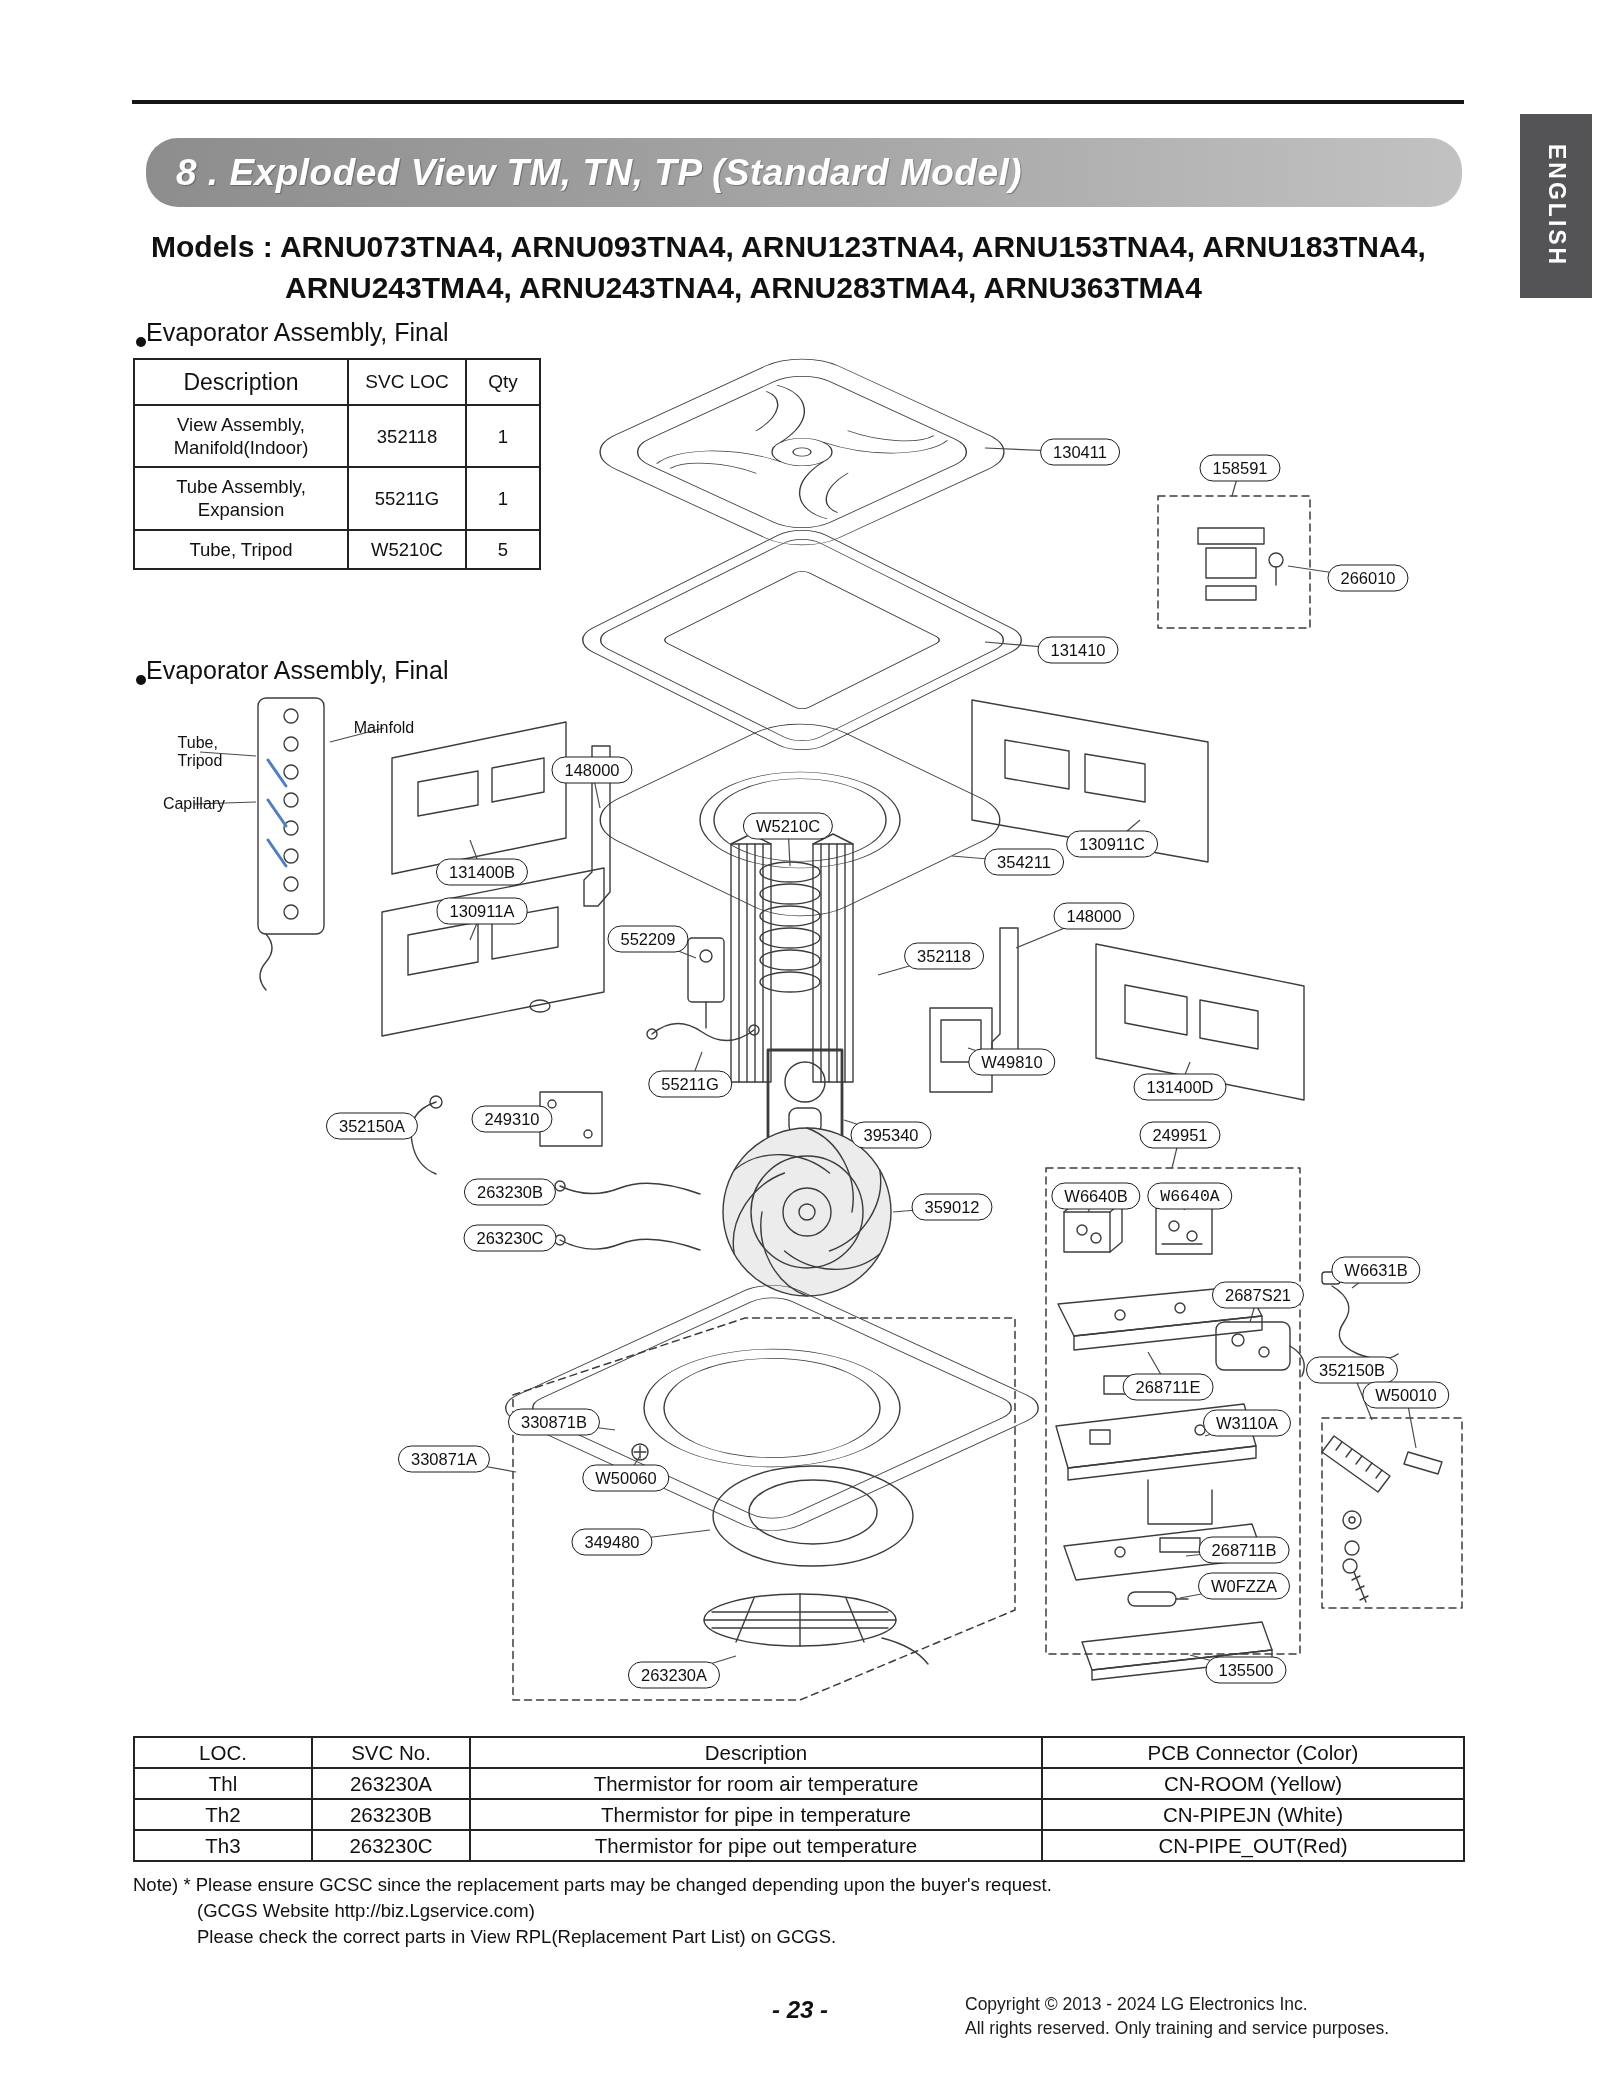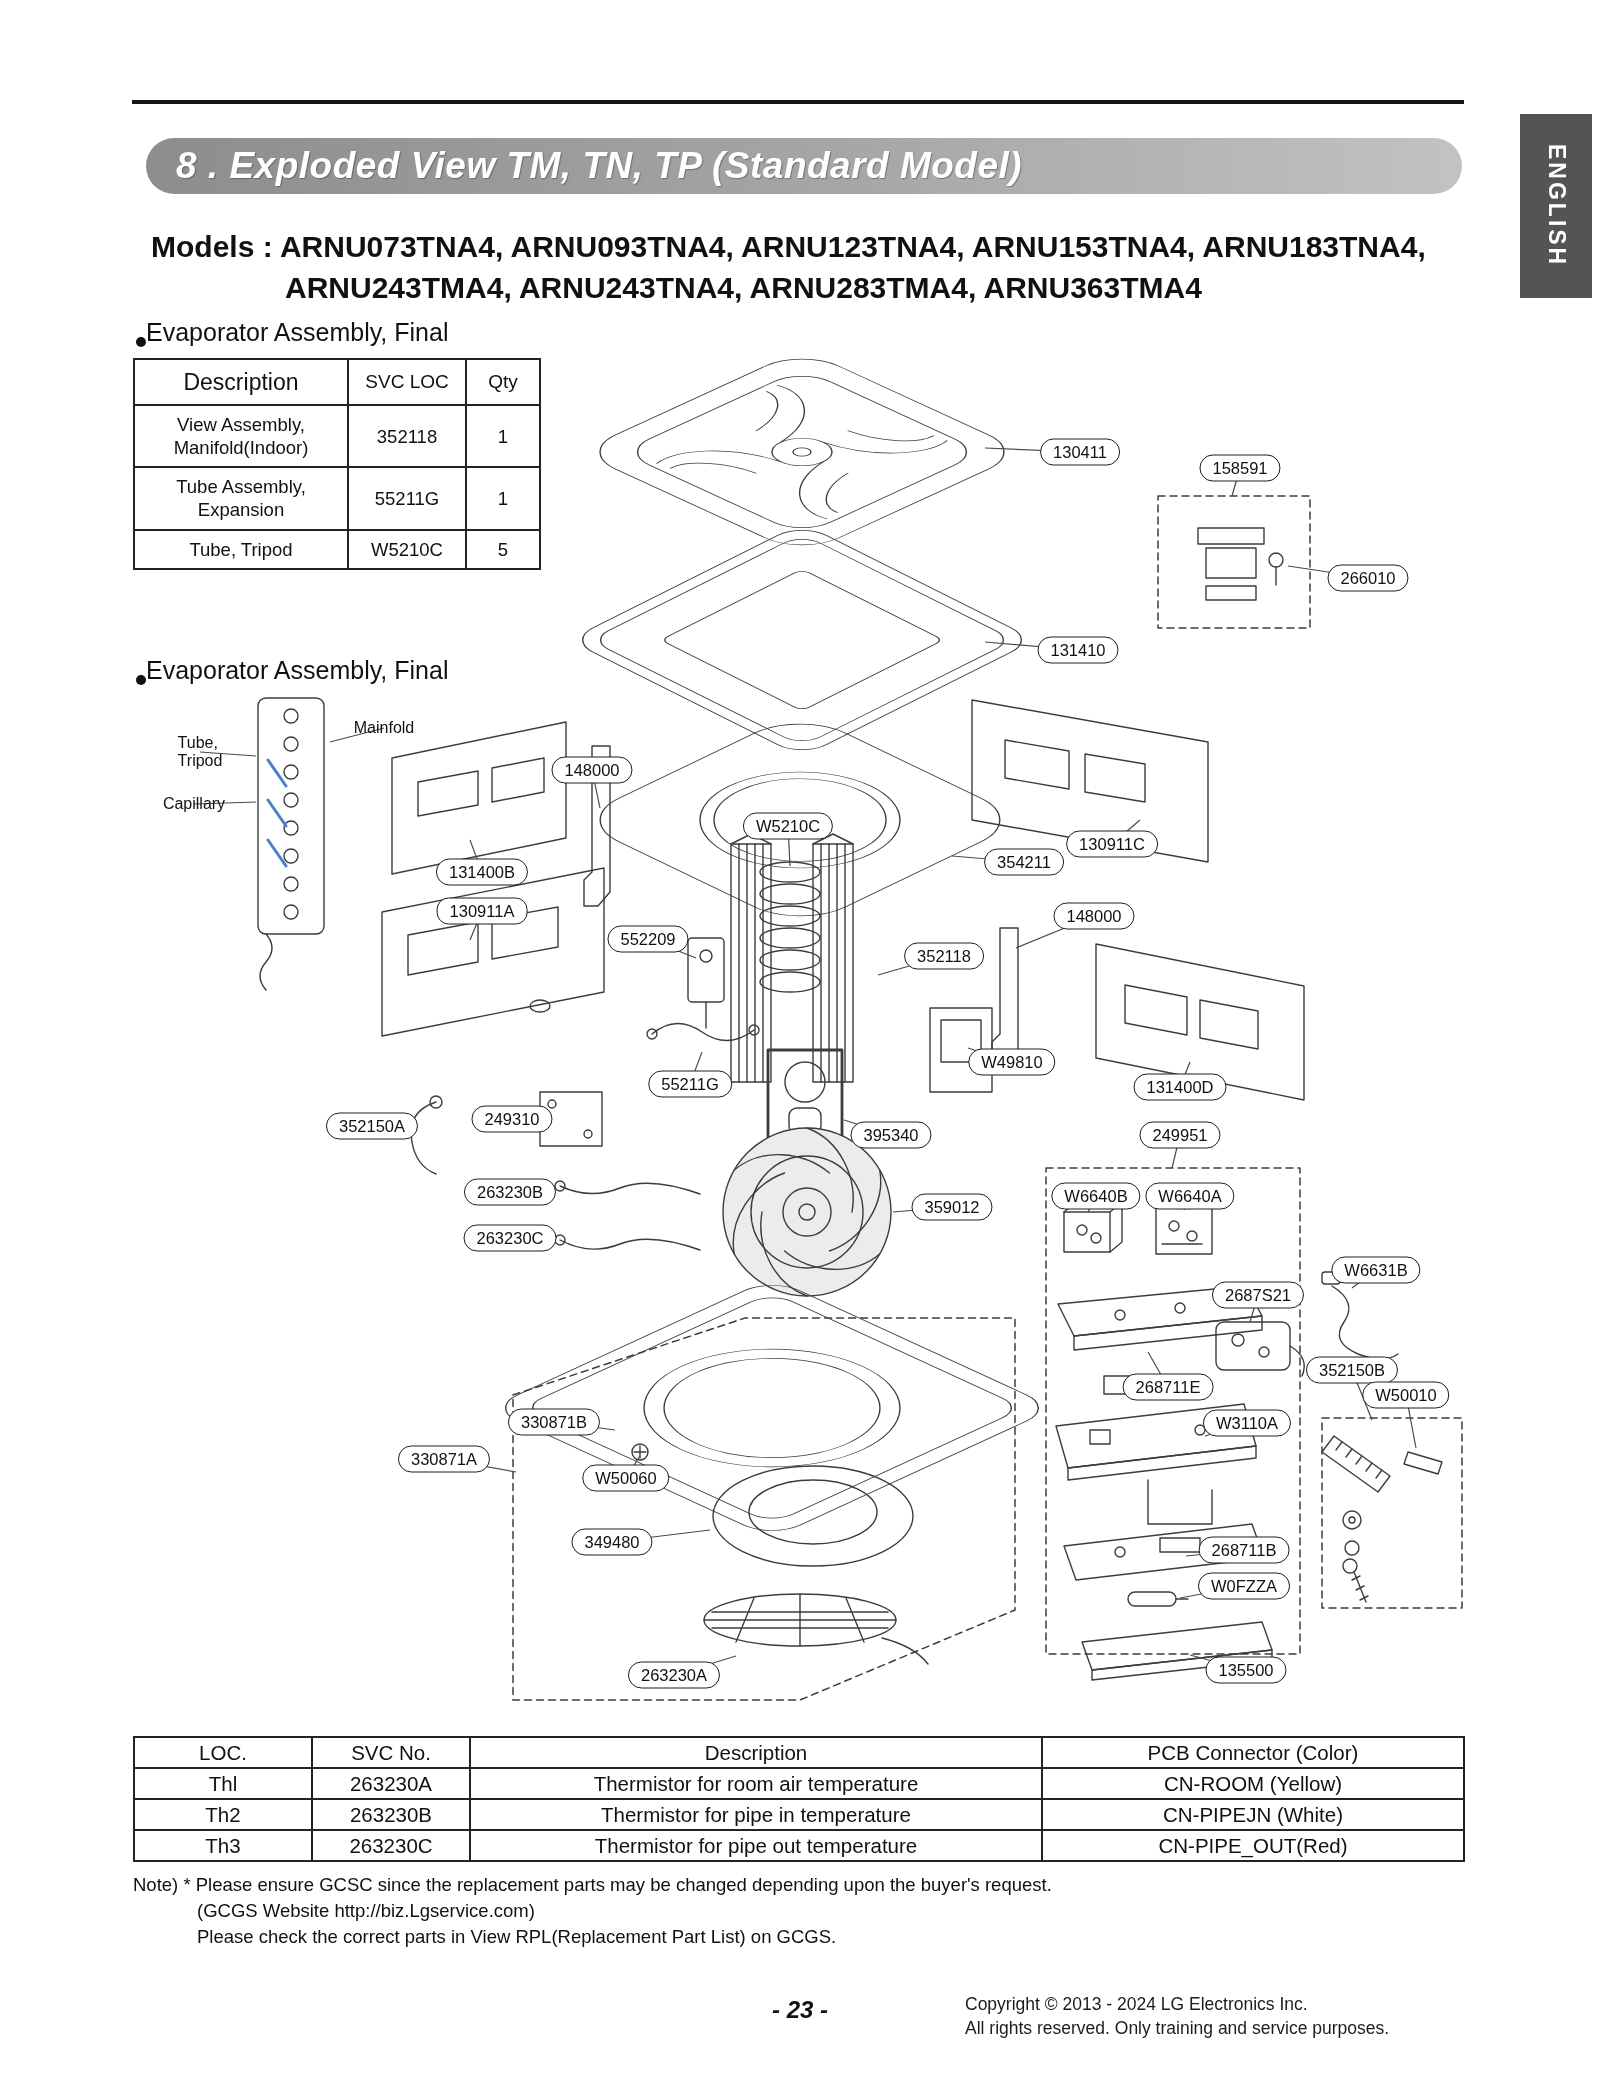--- a/index.html
+++ b/index.html
@@ -2,21 +2,21 @@
 <html><head>
 <meta charset="utf-8">
 <style>
   html,body{margin:0;padding:0;background:#e8e8e8;}
   .page{position:relative;width:1600px;height:2084px;background:#ffffff;margin:0 auto;
         font-family:"Liberation Sans",sans-serif;color:#111;overflow:hidden;}
   .abs{position:absolute;}
 
   .toprule{left:132px;top:100px;width:1332px;height:4px;background:#161616;}
 
-  .banner{left:146px;top:138px;width:1316px;height:56px;border-radius:32px;
+  .banner{left:146px;top:138px;width:1316px;height:69px;border-radius:32px;
           background:linear-gradient(90deg,#8d8d8d 0%,#a7a7a7 55%,#c2c2c2 100%);
           display:flex;align-items:center;padding-left:30px;box-sizing:border-box;}
   .banner .title{font-size:37px;font-weight:bold;font-style:italic;color:#ffffff;
                  text-shadow:1px 1px 1px rgba(0,0,0,.3);letter-spacing:.5px;}
 
   .eng-tab{left:1520px;top:114px;width:72px;height:184px;background:#545456;color:#fff;
            display:flex;align-items:center;justify-content:center;
            writing-mode:vertical-rl;text-orientation:mixed;
            font-size:23px;font-weight:bold;letter-spacing:3px;}
 
@@ -363,21 +363,21 @@
       <div class="callout" style="left: 1012px; top: 1062px;">W49810</div>
       <div class="callout" style="left: 690px; top: 1084px;">55211G</div>
       <div class="callout" style="left: 1180px; top: 1087px;">131400D</div>
       <div class="callout" style="left: 372px; top: 1126px;">352150A</div>
       <div class="callout" style="left: 512px; top: 1119px;">249310</div>
       <div class="callout" style="left: 891px; top: 1135px;">395340</div>
       <div class="callout" style="left: 1180px; top: 1135px;">249951</div>
       <div class="callout" style="left: 510px; top: 1192px;">263230B</div>
       <div class="callout" style="left: 952px; top: 1207px;">359012</div>
       <div class="callout" style="left: 1096px; top: 1196px;">W6640B</div>
-      <div class="callout" style="left: 1190px; top: 1196px;">W6640A</div>
+      <div class="callout" style="left: 1190px; top: 1196px; font-family: Liberation Mono, monospace;">W6640A</div>
       <div class="callout" style="left: 510px; top: 1238px;">263230C</div>
       <div class="callout" style="left: 1376px; top: 1270px;">W6631B</div>
       <div class="callout" style="left: 1258px; top: 1295px;">2687S21</div>
       <div class="callout" style="left: 1168px; top: 1387px;">268711E</div>
       <div class="callout" style="left: 1352px; top: 1370px;">352150B</div>
       <div class="callout" style="left: 1406px; top: 1395px;">W50010</div>
       <div class="callout" style="left: 1247px; top: 1423px;">W3110A</div>
       <div class="callout" style="left: 554px; top: 1422px;">330871B</div>
       <div class="callout" style="left: 444px; top: 1459px;">330871A</div>
       <div class="callout" style="left: 626px; top: 1478px;">W50060</div>

